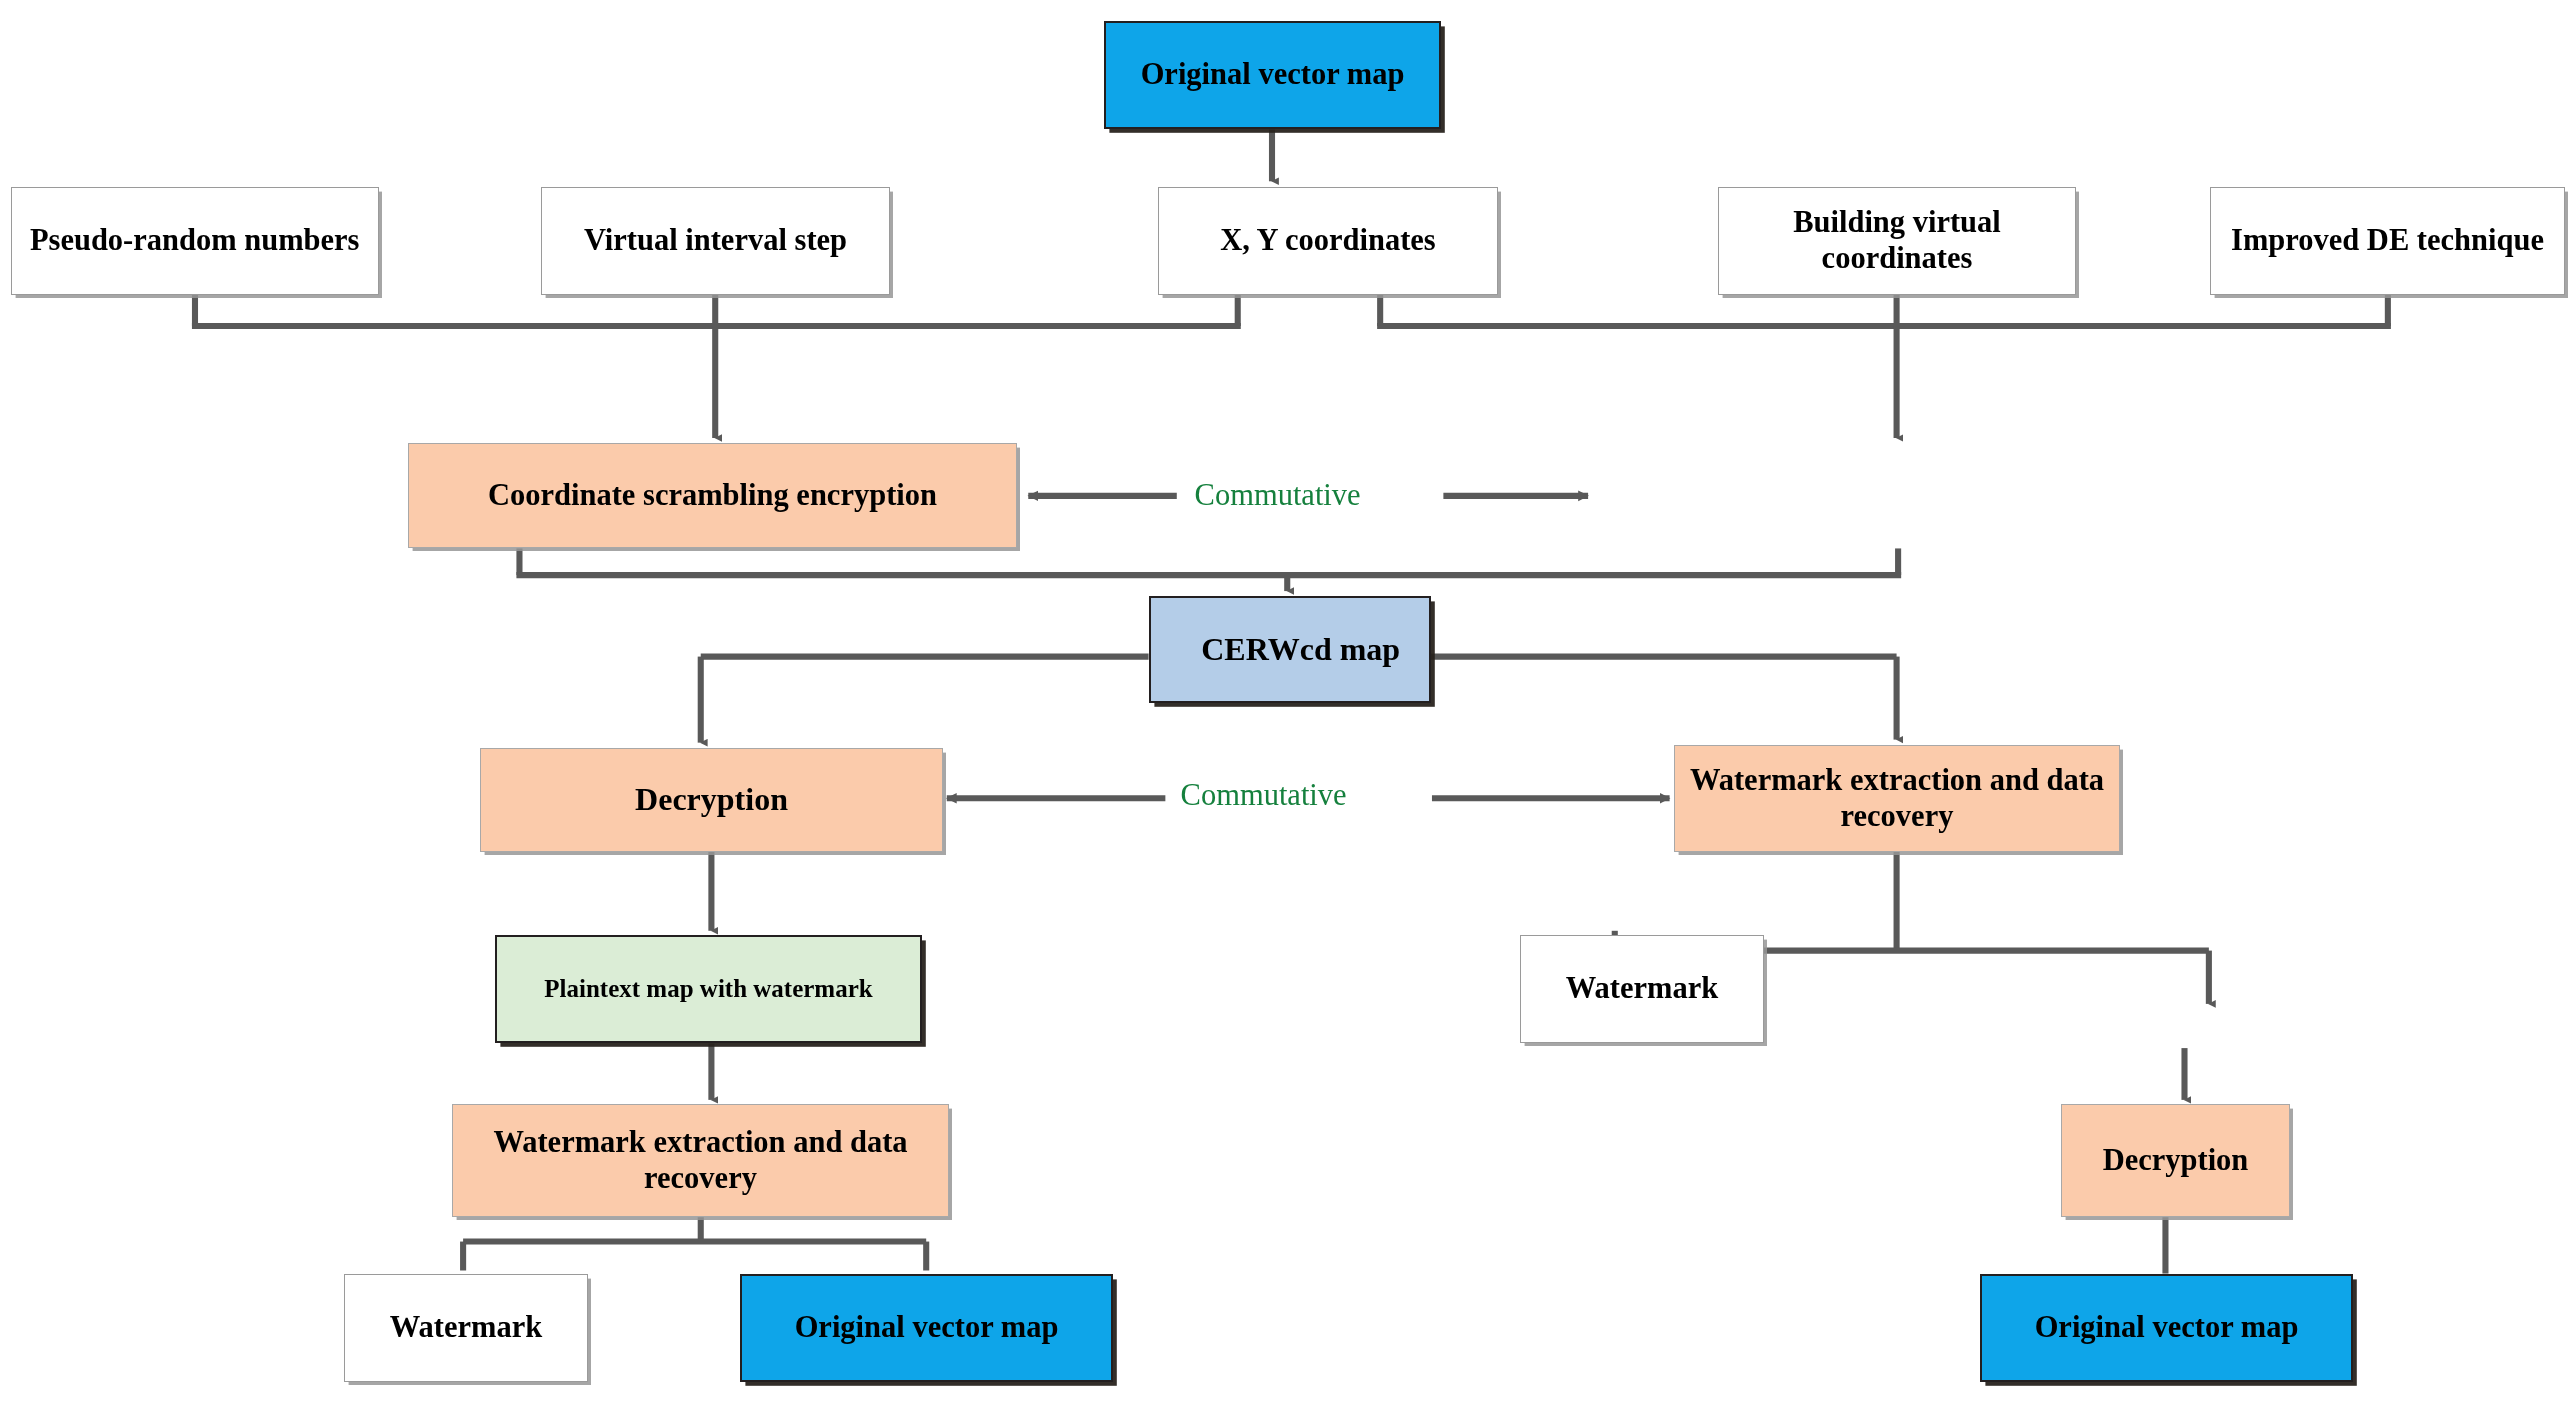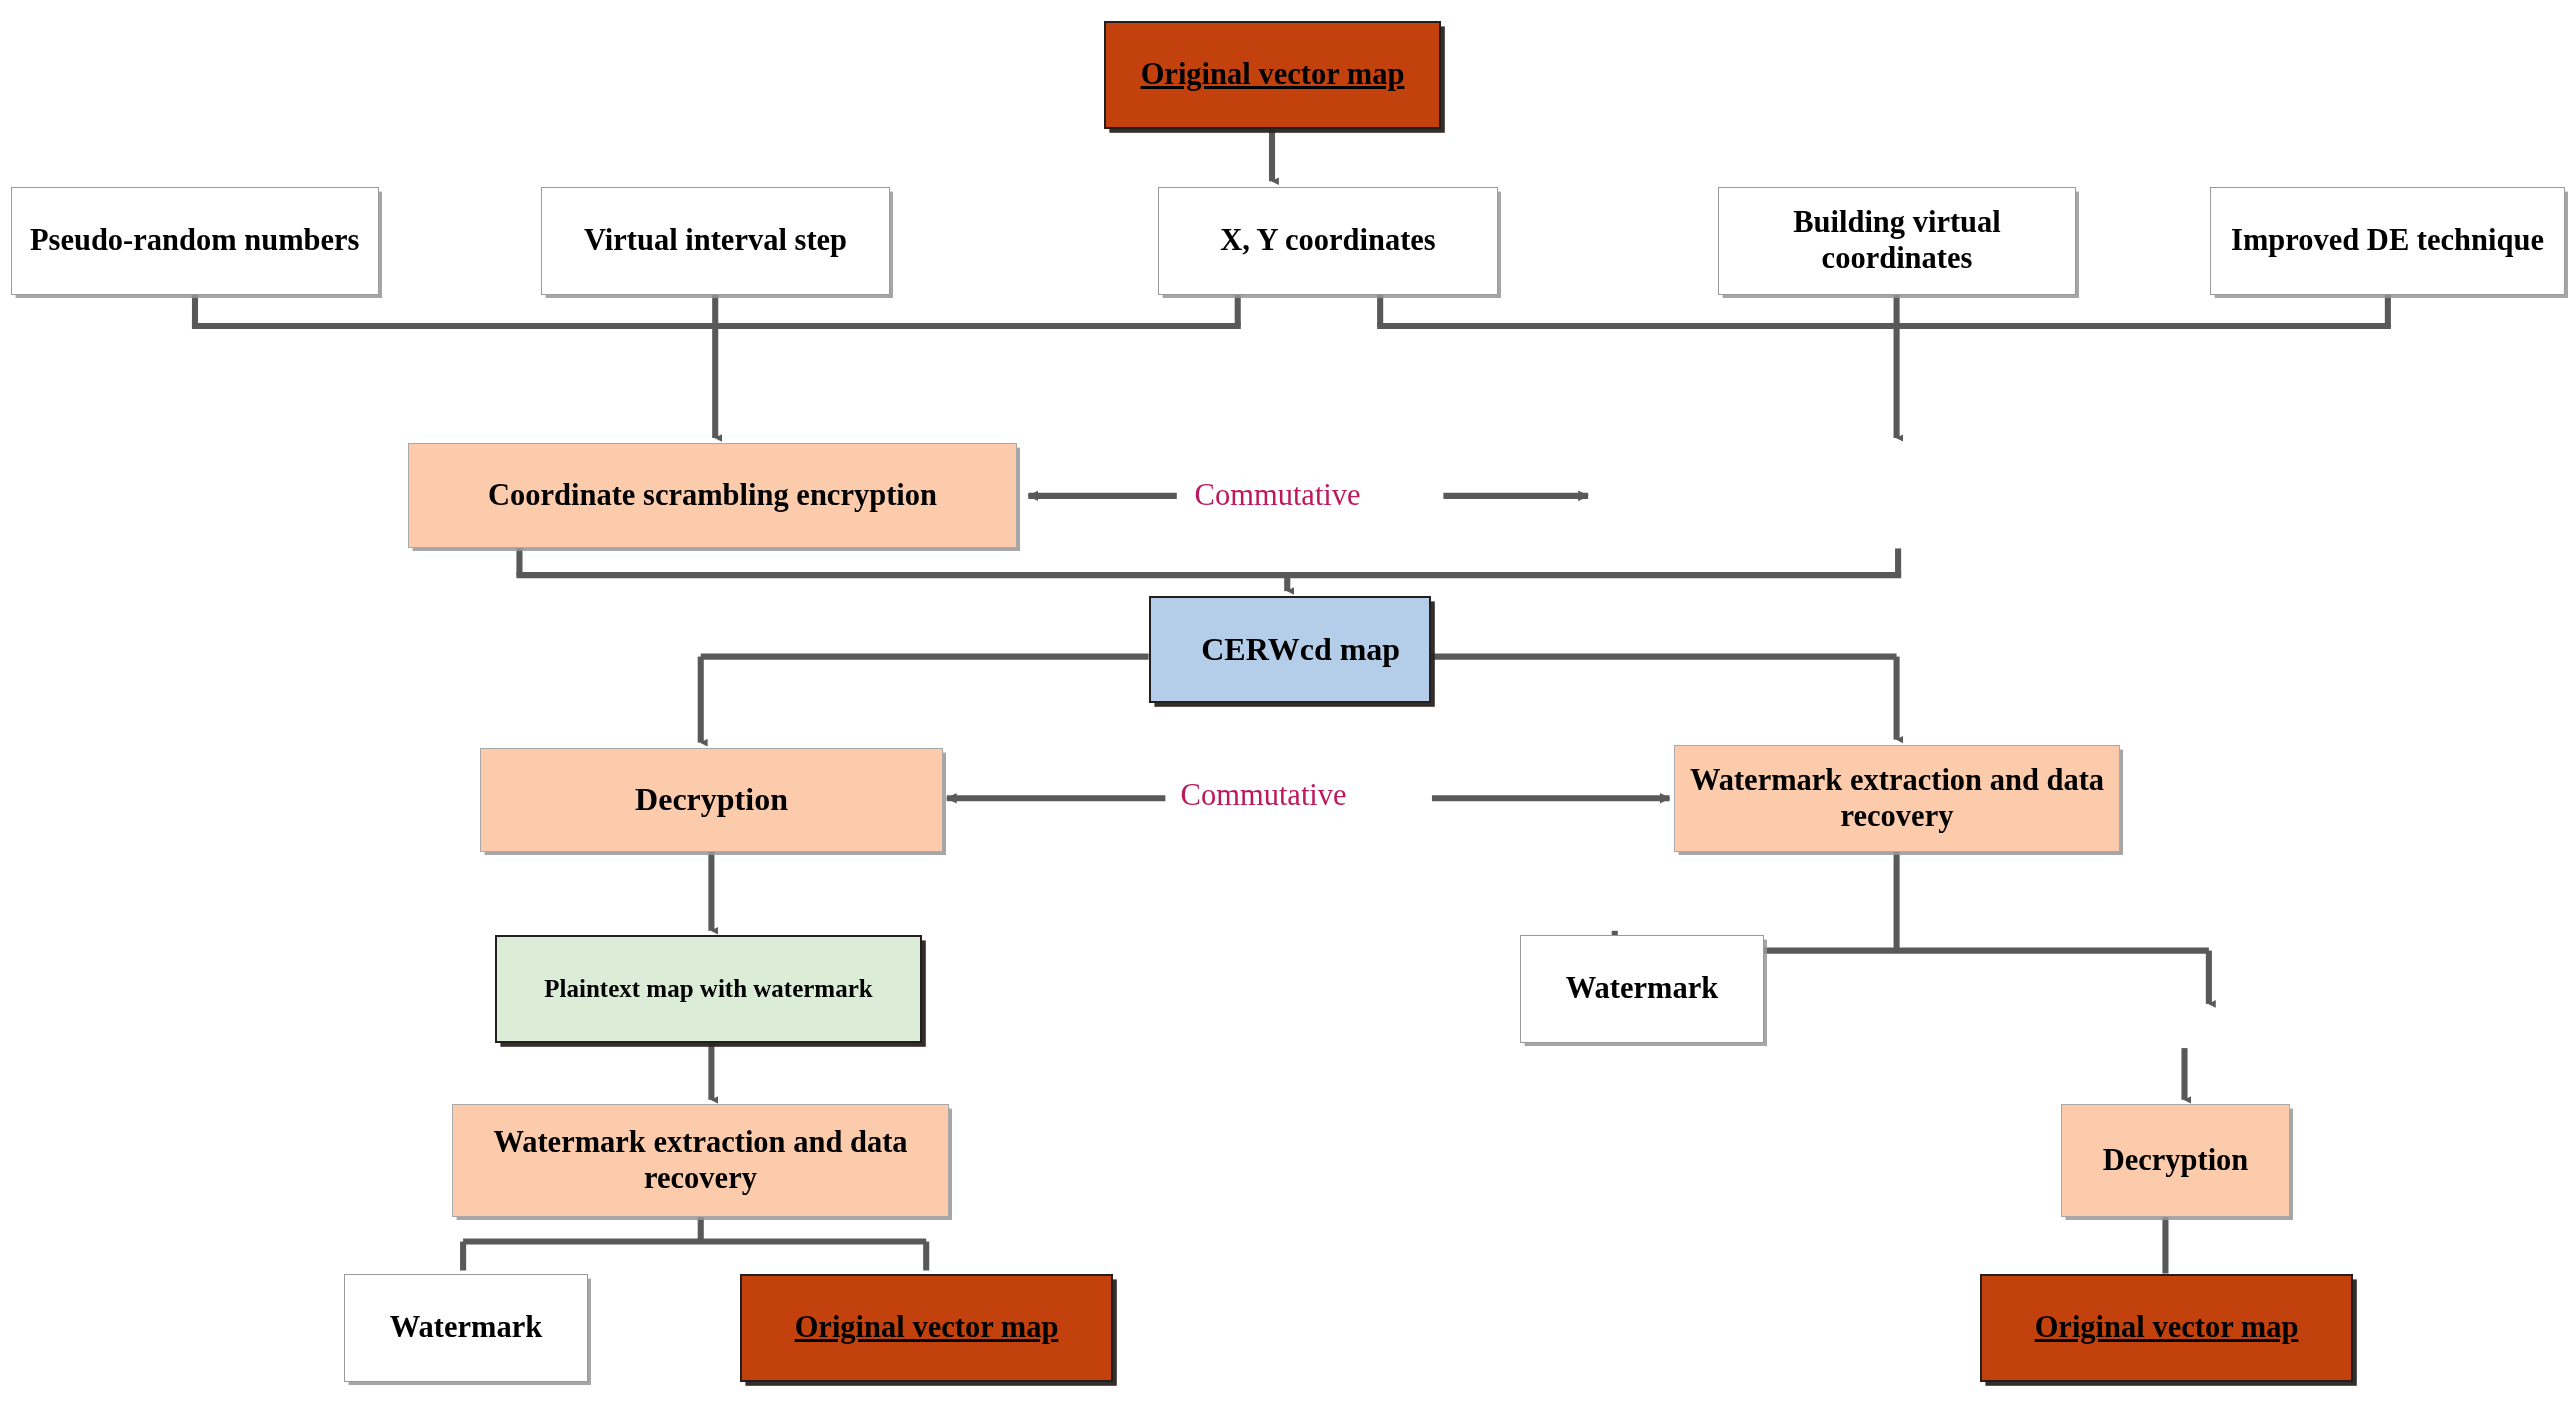--- a/index.html
+++ b/index.html
@@ -38,41 +38,40 @@
     background: #ffffff;
     border: 1.5px solid #9a9a9a;
     box-shadow: 3.8px 3.8px 0 -0.8px rgba(150,150,150,0.85);
   }
   .node.orange {
     background: #FBCBAB;
     border: 1.5px solid #a8a8a8;
     box-shadow: 3.8px 3.8px 0 -0.8px rgba(150,150,150,0.85);
   }
   .node.cream {
-    background: #c2410c;
+    background: #0ea5e9;
     border: 2.3px solid #231f20;
     box-shadow: 4.6px 4.6px 0 -0.8px rgba(40,35,30,0.95);
-    text-decoration: underline;
   }
   .node.green {
     background: #DBEDD6;
     border: 2.3px solid #231f20;
     box-shadow: 4.6px 4.6px 0 -0.8px rgba(40,35,30,0.95);
   }
   .node.blue {
     background: #B4CDE8;
     border: 2.3px solid #231f20;
     box-shadow: 4.6px 4.6px 0 -0.8px rgba(40,35,30,0.95);
     padding-left: 26px;
   }
   .edge-label {
     position: absolute;
     font-family: "Liberation Serif", "DejaVu Serif", serif;
     font-weight: normal;
-    color: #be185d;
+    color: #15803d;
     white-space: nowrap;
     z-index: 6;
     background: #ffffff;
     padding: 0 7.6px;
   }
 </style>
 </head>
 <body>
 
 <div id="canvas">

